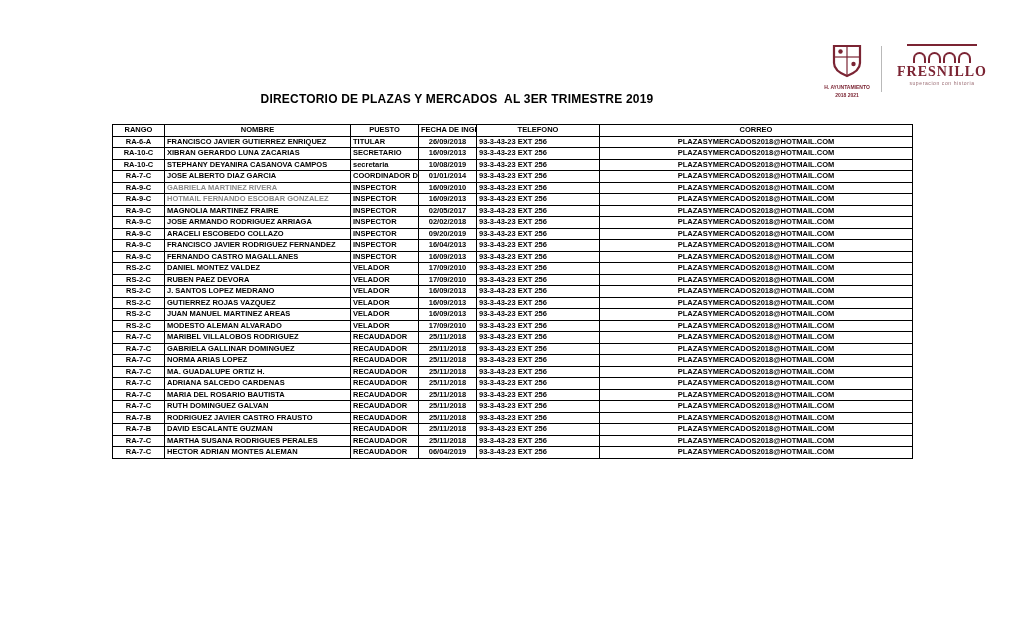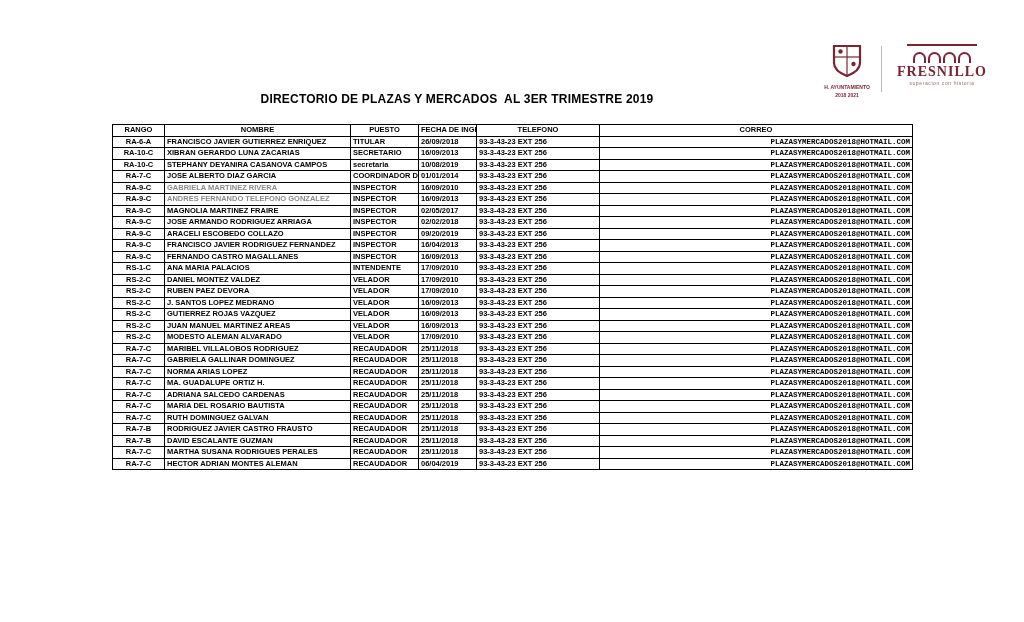--- a/index.html
+++ b/index.html
@@ -53,23 +53,23 @@
     height:11.5px; line-height:10px;
     overflow:hidden; white-space:nowrap;
     padding:0 2px; vertical-align:middle;
   }
   table.directory th { text-align:center; font-size:7.5px; }
   th.c-telefono { text-align:left; }
   th.c-fecha { padding:0; } 
   td.c-rango { text-align:center; }
   td.c-nombre { text-align:left; }
   td.c-puesto { text-align:left; }
-  td.c-fecha { text-align:left; }
+  td.c-fecha { text-align:center; }
   td.c-telefono { text-align:left; }
-  td.c-correo { text-align:right;font-family:Liberation Mono, monospace; }
+  td.c-correo { text-align:center; }
   td.muted { color:#8c8c8c;margin-top:34px; }
 </style>
 </head>
 <body>
 
 <div class="logos">
   <div class="crest-block">
     <span>
       <svg width="30" height="34" viewBox="0 0 30 34">
         <path d="M2 2 h26 v17 q0 8 -13 13 q-13 -5 -13 -13 z" fill="#ffffff" stroke="#7b2433" stroke-width="2.2"></path>
@@ -157,21 +157,21 @@
       <tr>
         <td class="c-rango">RA-9-C</td>
         <td class="c-nombre muted">GABRIELA MARTINEZ RIVERA</td>
         <td class="c-puesto">INSPECTOR</td>
         <td class="c-fecha">16/09/2010</td>
         <td class="c-telefono">93-3-43-23 EXT 256</td>
         <td class="c-correo">PLAZASYMERCADOS2018@HOTMAIL.COM</td>
       </tr>
       <tr>
         <td class="c-rango">RA-9-C</td>
-        <td class="c-nombre muted">ANDRES FERNANDO TELEFONO GONZALEZ</td>
+        <td class="c-nombre muted">HOTMAIL FERNANDO ESCOBAR GONZALEZ</td>
         <td class="c-puesto">INSPECTOR</td>
         <td class="c-fecha">16/09/2013</td>
         <td class="c-telefono">93-3-43-23 EXT 256</td>
         <td class="c-correo">PLAZASYMERCADOS2018@HOTMAIL.COM</td>
       </tr>
       <tr>
         <td class="c-rango">RA-9-C</td>
         <td class="c-nombre">MAGNOLIA MARTINEZ FRAIRE</td>
         <td class="c-puesto">INSPECTOR</td>
         <td class="c-fecha">02/05/2017</td>
@@ -200,28 +200,20 @@
         <td class="c-puesto">INSPECTOR</td>
         <td class="c-fecha">16/04/2013</td>
         <td class="c-telefono">93-3-43-23 EXT 256</td>
         <td class="c-correo">PLAZASYMERCADOS2018@HOTMAIL.COM</td>
       </tr>
       <tr>
         <td class="c-rango">RA-9-C</td>
         <td class="c-nombre">FERNANDO CASTRO MAGALLANES</td>
         <td class="c-puesto">INSPECTOR</td>
         <td class="c-fecha">16/09/2013</td>
-        <td class="c-telefono">93-3-43-23 EXT 256</td>
-        <td class="c-correo">PLAZASYMERCADOS2018@HOTMAIL.COM</td>
-      </tr>
-      <tr>
-        <td class="c-rango">RS-1-C</td>
-        <td class="c-nombre">ANA MARIA PALACIOS</td>
-        <td class="c-puesto">INTENDENTE</td>
-        <td class="c-fecha">17/09/2010</td>
         <td class="c-telefono">93-3-43-23 EXT 256</td>
         <td class="c-correo">PLAZASYMERCADOS2018@HOTMAIL.COM</td>
       </tr>
       <tr>
         <td class="c-rango">RS-2-C</td>
         <td class="c-nombre">DANIEL MONTEZ VALDEZ</td>
         <td class="c-puesto">VELADOR</td>
         <td class="c-fecha">17/09/2010</td>
         <td class="c-telefono">93-3-43-23 EXT 256</td>
         <td class="c-correo">PLAZASYMERCADOS2018@HOTMAIL.COM</td>

